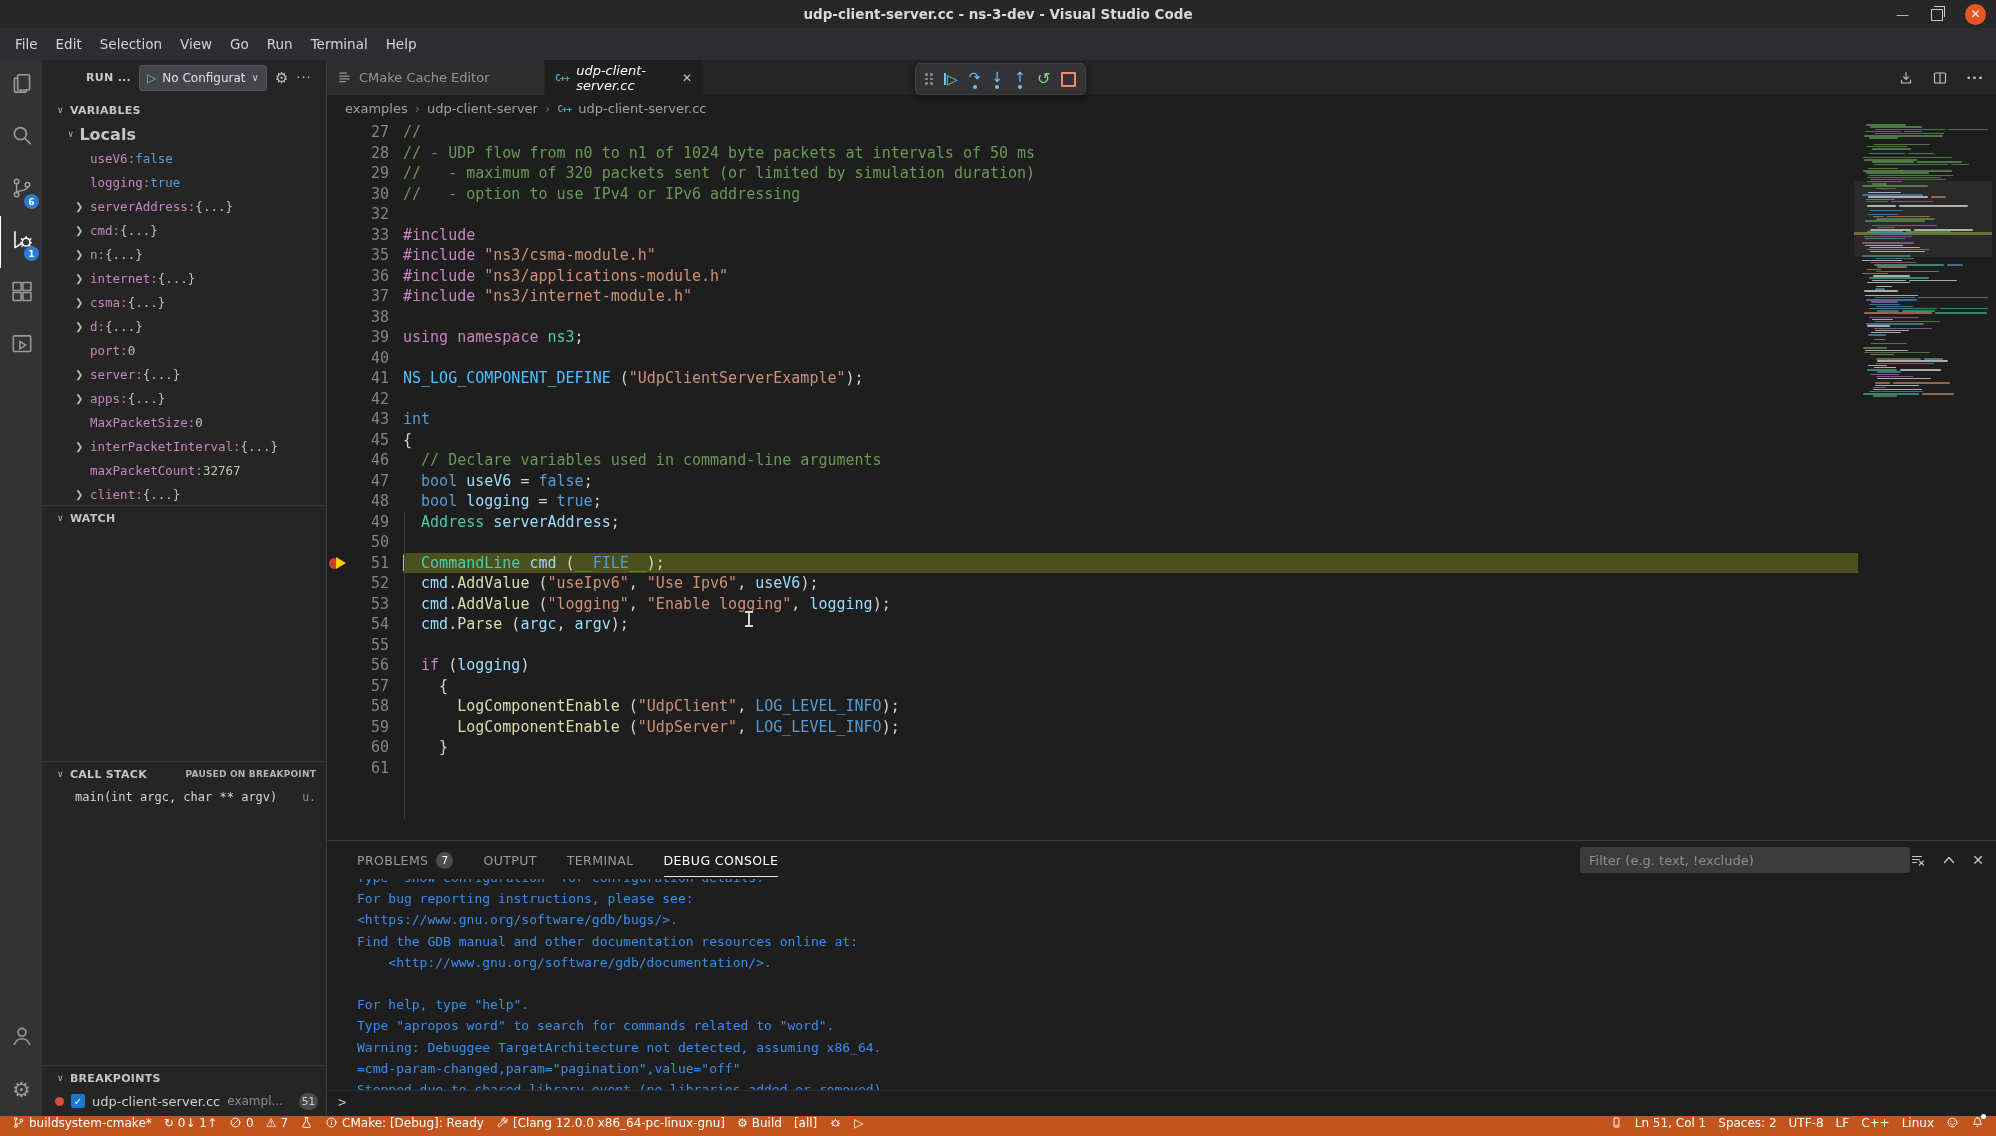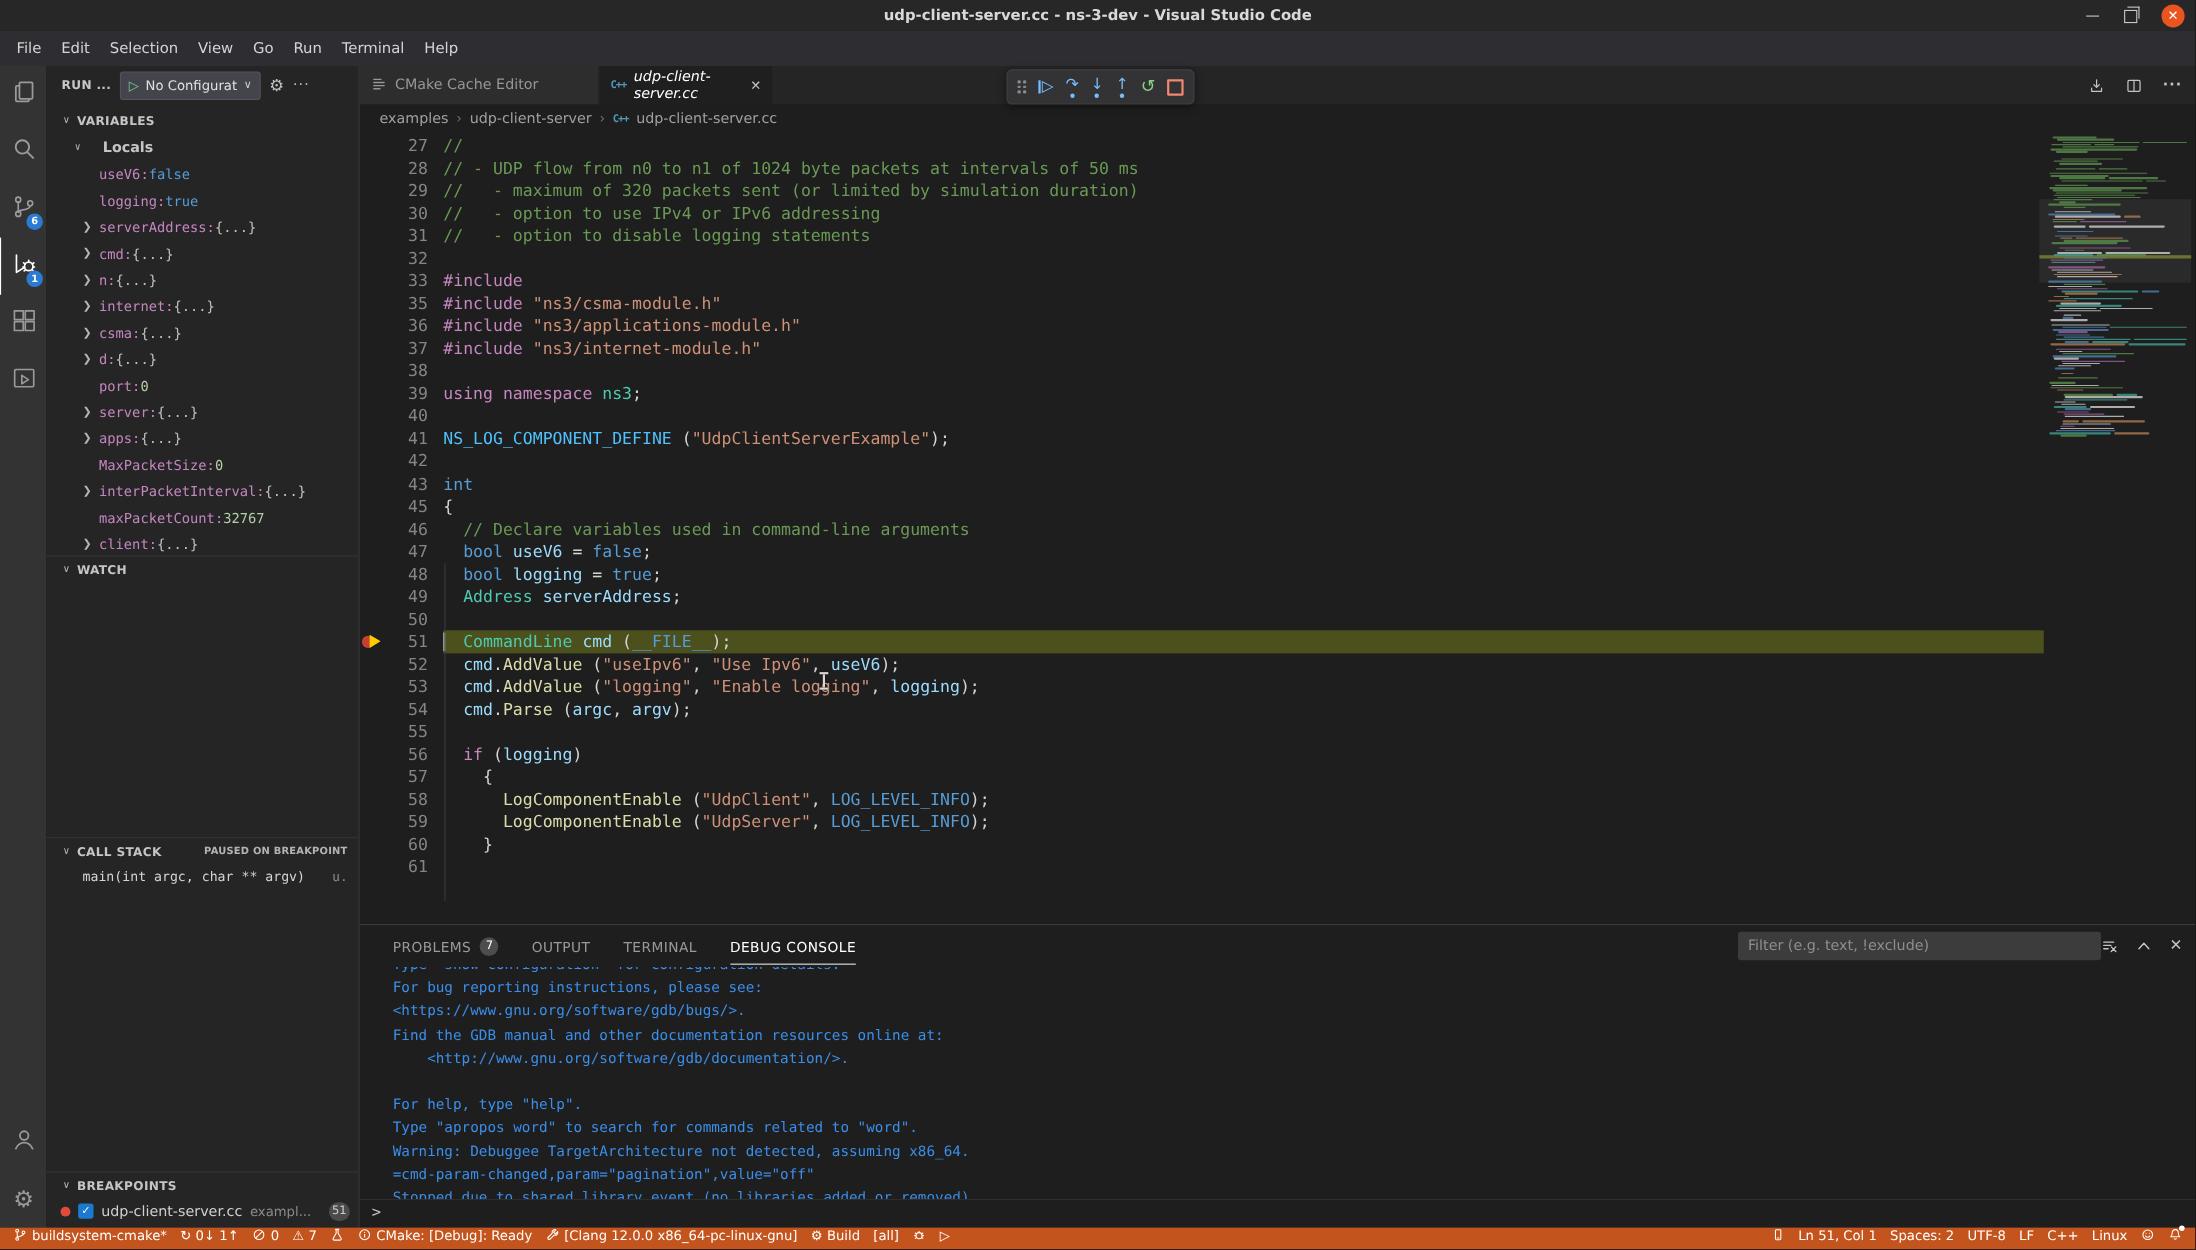--- a/index.html
+++ b/index.html
@@ -28,21 +28,21 @@
                display:flex;flex-direction:column;align-items:stretch;}
   .act-item{height:52px;display:flex;align-items:center;justify-content:center;position:relative;color:#9a9a9a;border-left:2px solid transparent;margin-left:-1px;}
   .act-item.active{color:#fff;border-left:2px solid #fff;}
   .act-badge{position:absolute;right:3px;bottom:7px;min-width:15px;height:15px;border-radius:50%;background:#2b7bd4;
              color:#fff;font-size:9px;display:flex;align-items:center;justify-content:center;font-weight:bold;}
   .act-bottom{margin-top:auto;display:flex;flex-direction:column;}
   .ti{font-style:normal;}
 
   
   .sidebar{position:absolute;left:42px;top:60px;width:285px;bottom:20px;background:#252526;border-right:1px solid #3c3c3c;box-sizing:border-box;}
-  .sb-runheader{position:absolute;left:0;top:0;right:0;height:35px;display:flex;align-items:center;padding-left:14px;gap:8px;}
+  .sb-runheader{position:absolute;left:0;top:0;right:0;height:35px;display:flex;align-items:center;padding-left:44px;gap:8px;}
   .sb-runtitle{font-size:11px;font-weight:bold;color:#c8c8c8;letter-spacing:.3px;}
   .run-dd{height:24px;background:#44444c;border:1px solid #53535b;border-radius:3px;display:flex;align-items:center;gap:6px;padding:0 7px;max-width:132px;}
   .run-dd .play{color:#74c991;font-size:12px;}
   .run-dd .lbl{font-size:12px;color:#e0e0e0;white-space:nowrap;overflow:hidden;}
   .run-dd .chev{font-size:10px;color:#cfcfcf;}
   .sb-hicon{color:#c0c0c0;font-size:15px;}
   .sec-h{position:absolute;left:0;right:0;height:24px;display:flex;align-items:center;padding-left:15px;gap:6px;
          font-size:11px;font-weight:bold;color:#c5c5c5;letter-spacing:.3px;}
   .sec-h .tw{font-size:9px;color:#b5b5b5;font-weight:normal;}
   .sec-sep{border-top:1px solid #343435;}
@@ -249,21 +249,21 @@
       <span class="sb-hicon">⚙</span>
       <span class="sb-hicon" style="letter-spacing:1px;font-size:13px;">···</span>
     </div>
 
     <div class="sec-h" style="top:38px;">
       <span class="tw">∨</span>
       <span>VARIABLES</span>
     </div>
     <div class="sec-h mono" style="top:62px;padding-left:26px;font-size:12.5px;letter-spacing:0;">
       <span class="tw">∨</span>
-      <span style="font-family:'DejaVu Sans',sans-serif;font-size:13px;margin-left:14px;">Locals</span>
+      <span style="font-family:'DejaVu Sans',sans-serif;font-size:16px;">Locals</span>
     </div>
     <div class="var-rows mono" id="varRows">
         <div class="var-row">
           <span class="vname">useV6: </span>
           <span class="v-b">false</span>
         </div>
         <div class="var-row">
           <span class="vname">logging: </span>
           <span class="v-b">true</span>
         </div>
@@ -462,27 +462,20 @@
         <div class="code-line">
           <div class="gutter">
             <span class="bp-space"></span>
             <span class="lnum">30</span>
           </div>
           <span class="ltext"><span class="tk-c">//   - option to use IPv4 or IPv6 addressing</span></span>
         </div>
         <div class="code-line">
           <div class="gutter">
             <span class="bp-space"></span>
-            <span class="lnum">31</span>
-          </div>
-          <span class="ltext"><span class="tk-c">//   - option to disable logging statements</span></span>
-        </div>
-        <div class="code-line">
-          <div class="gutter">
-            <span class="bp-space"></span>
             <span class="lnum">32</span>
           </div>
           <span class="ltext"></span>
         </div>
         <div class="code-line">
           <div class="gutter">
             <span class="bp-space"></span>
             <span class="lnum">33</span>
           </div>
           <span class="ltext"><span class="tk-m">#include</span><span class="tk-d"> </span><span class="tk-s"><fstream></fstream></span></span>

